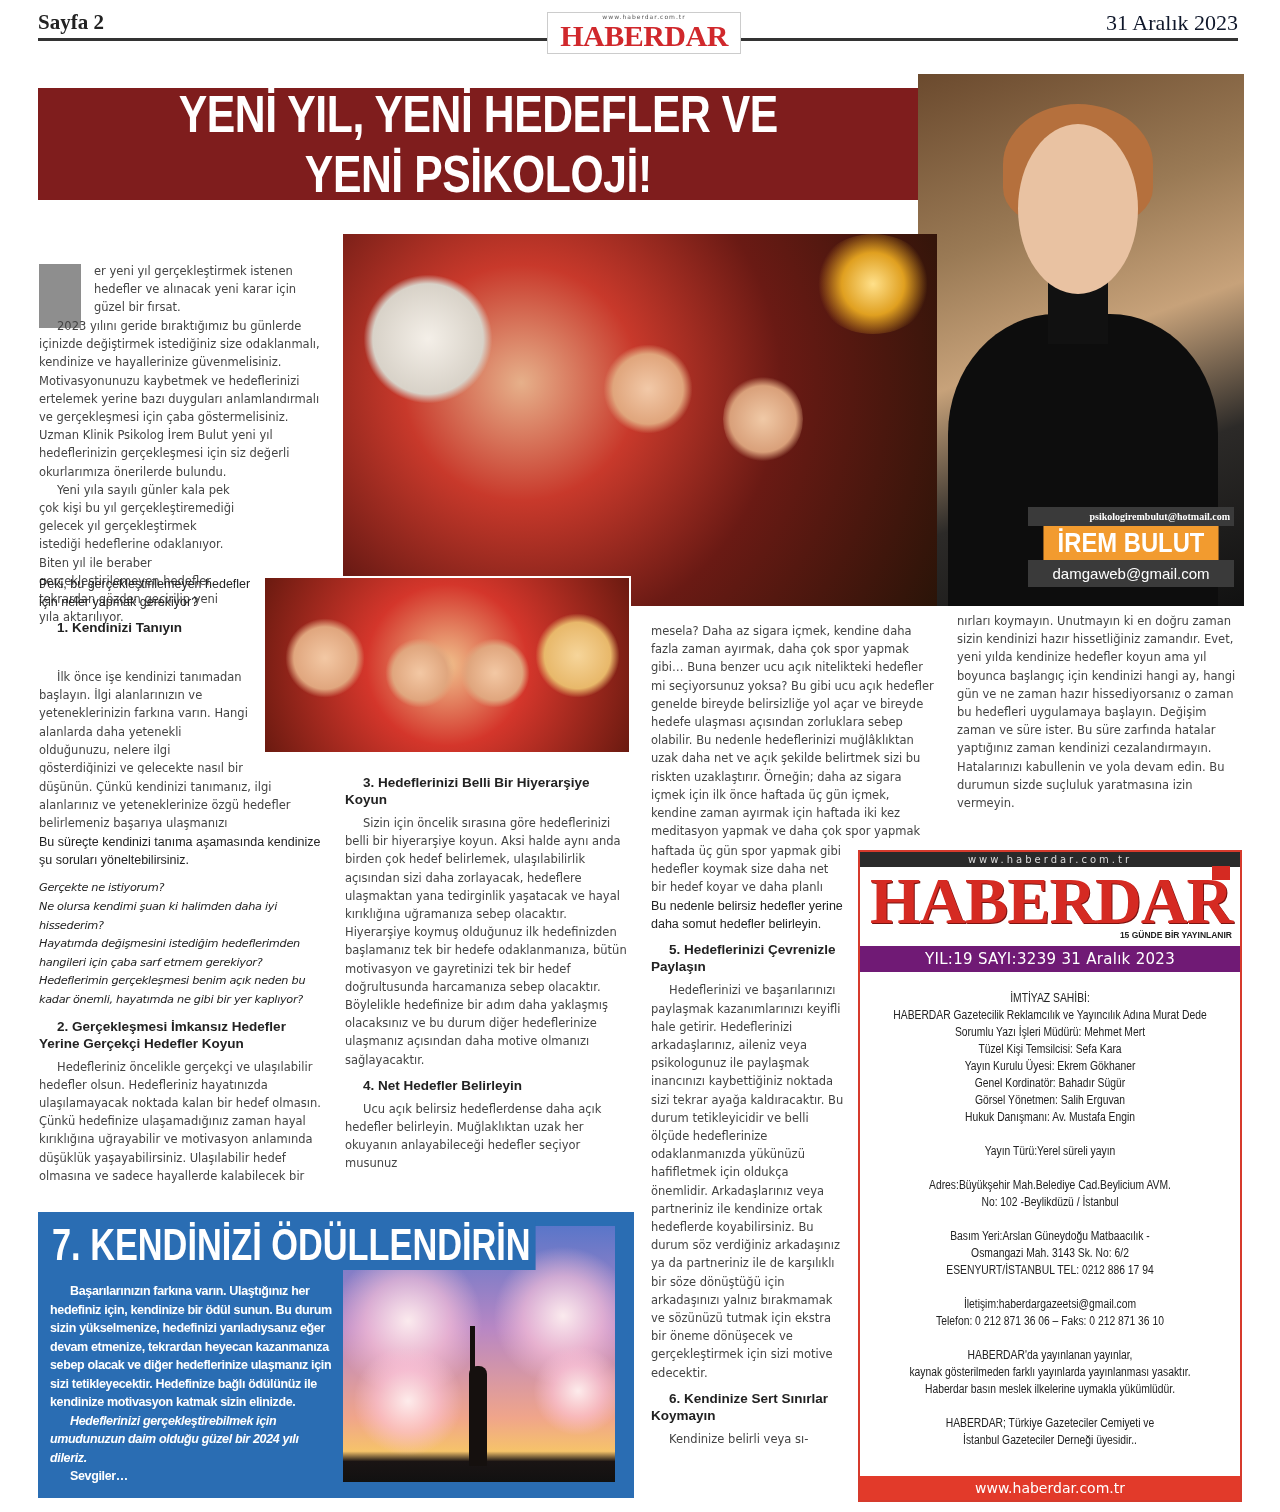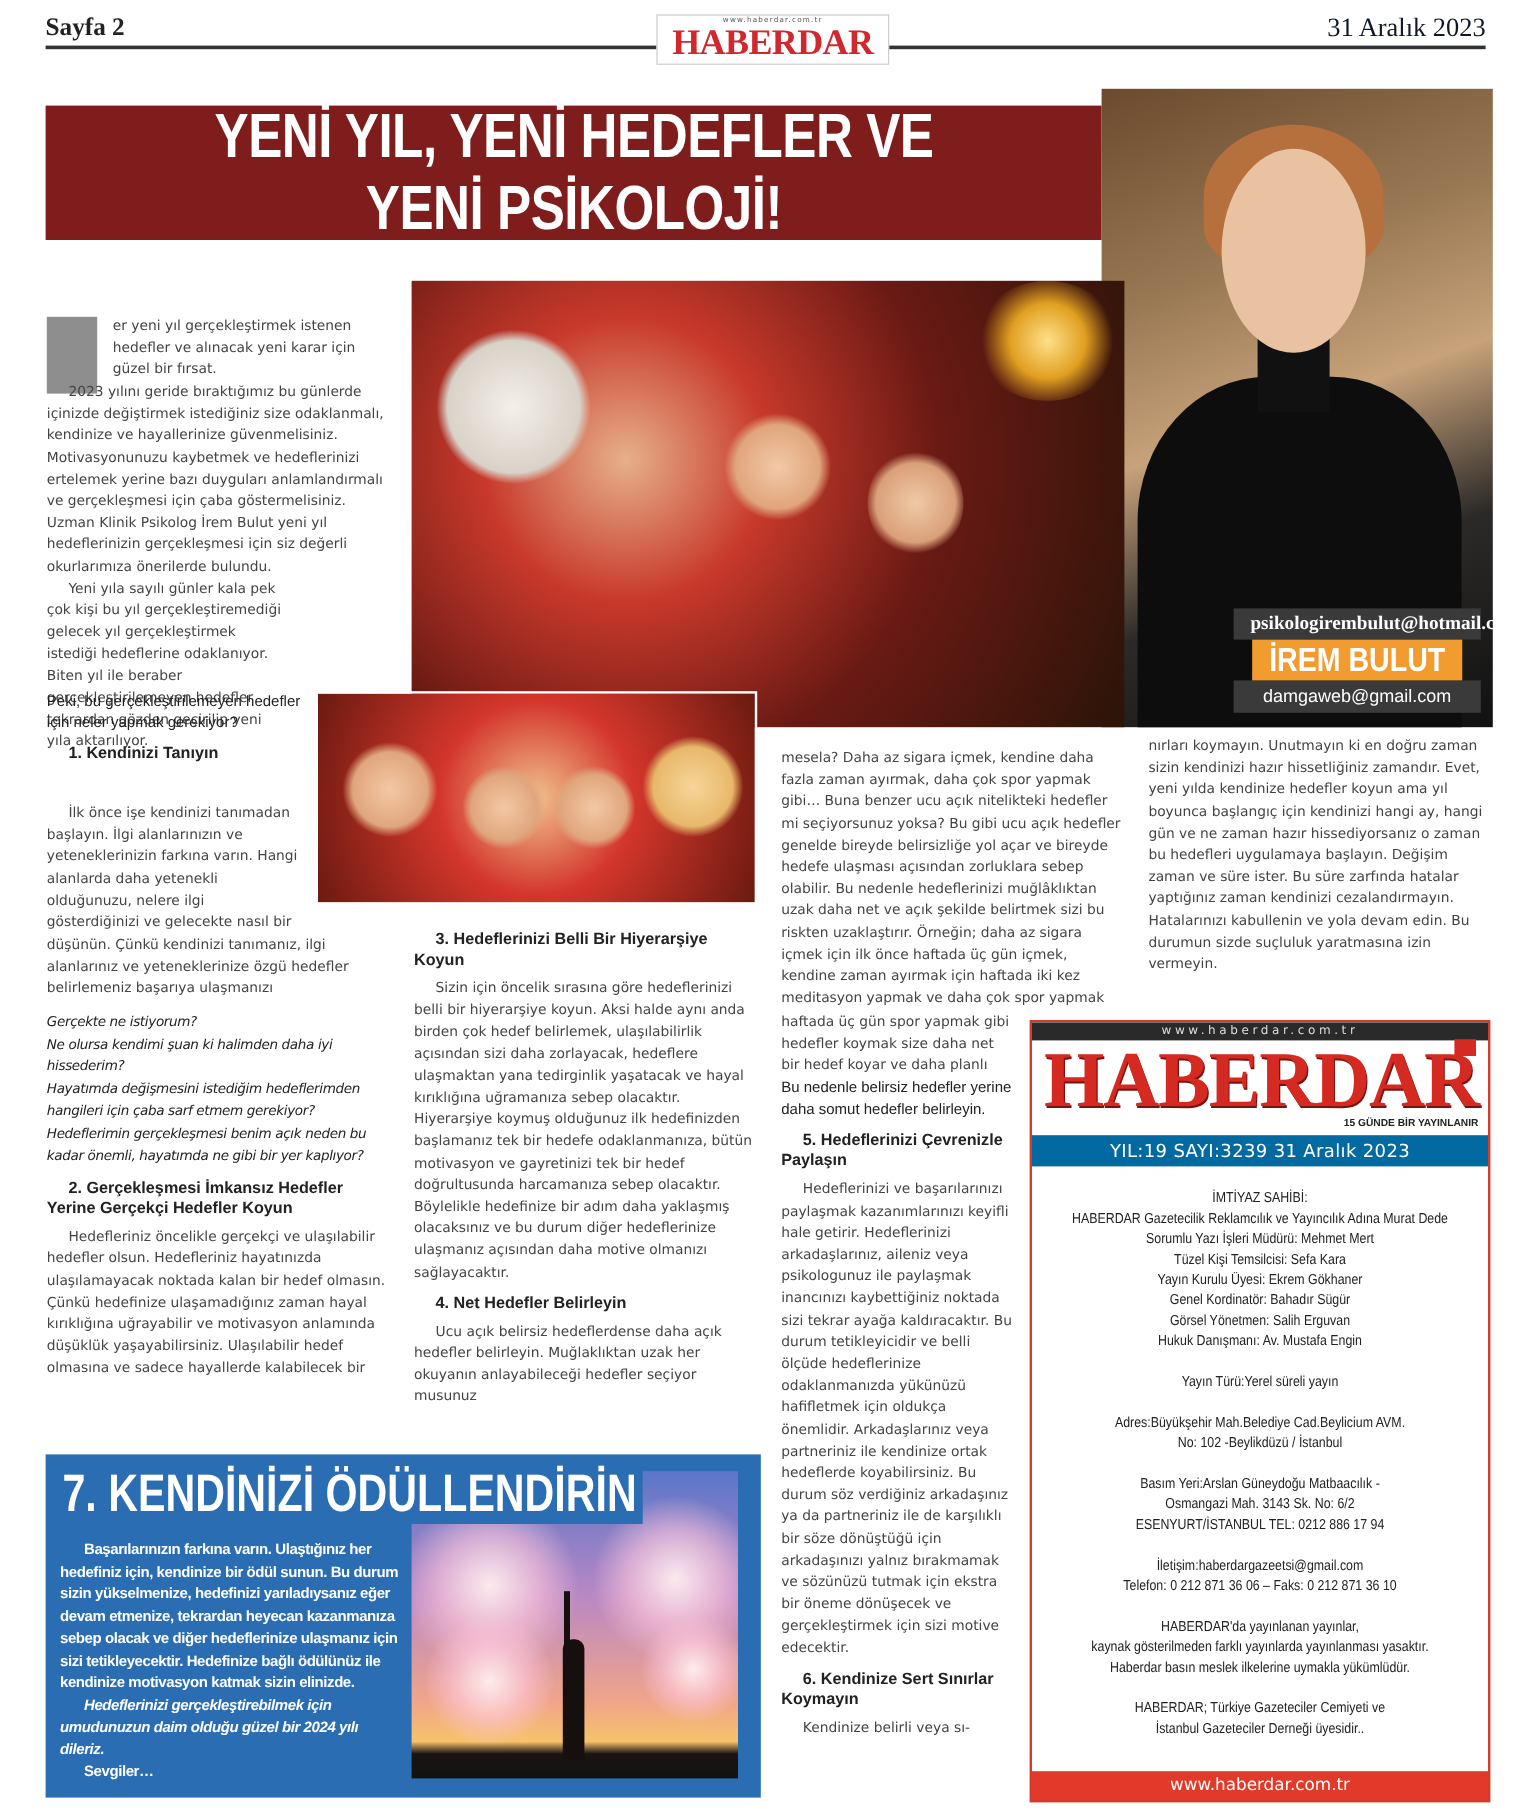--- a/index.html
+++ b/index.html
@@ -20,21 +20,21 @@
   .headline-box { left: 38px; top: 88px; width: 880px; height: 112px; background: #7f1d1d; display: flex; align-items: center; justify-content: center; }
   .headline { color: #fff; font-family: "Liberation Sans", sans-serif; font-weight: bold; font-size: 52px; line-height: 60px; text-align: center; transform: scaleX(0.82); letter-spacing: -0.5px; }
 
   
   .portrait { left: 918px; top: 74px; width: 326px; height: 532px; background: linear-gradient(160deg, #6b4a2e 0%, #9a7a55 30%, #c7a27a 50%, #2c2a28 72%, #111 100%); overflow: hidden; }
   .portrait .face { position: absolute; left: 100px; top: 50px; width: 120px; height: 170px; border-radius: 50%; background: #e9c2a2; }
   .portrait .hair { position: absolute; left: 85px; top: 30px; width: 150px; height: 120px; border-radius: 50% 50% 30% 30%; background: #b5703d; }
   .portrait .neck { position: absolute; left: 130px; top: 200px; width: 60px; height: 70px; background: #111; }
   .portrait .body { position: absolute; left: 30px; top: 240px; width: 270px; height: 300px; border-radius: 40% 40% 0 0; background: #0d0d0d; }
   .byline { left: 1028px; top: 507px; width: 206px; }
-  .byline-email1 { background: #3a3a3a; color: #fff; font-family: "Liberation Serif", serif; font-weight: bold; font-size: 16px; padding: 4px 14px; text-align: right; }
+  .byline-email1 { background: #3a3a3a; color: #fff; font-family: "Liberation Serif", serif; font-weight: bold; font-size: 10px; padding: 4px 4px; text-align: right; }
   .byline-name { background: #f29b2f; color: #fff; font-family: "Liberation Sans", sans-serif; font-weight: bold; font-size: 28px; text-align: center; line-height: 34px; transform: scaleX(0.85); }
   .byline-email2 { background: #3a3a3a; color: #fff; font-family: "Liberation Sans", sans-serif; font-size: 15px; padding: 5px 6px; text-align: center; }
 
   
   .photo-santa { left: 343px; top: 234px; width: 594px; height: 372px; background: radial-gradient(circle at 30% 40%, #e6b08a 0%, #c8392b 25%, #6a1a14 55%, #2a1408 100%); overflow: hidden; }
   .photo-santa .spot { position: absolute; border-radius: 50%; }
   .photo-family { left: 263px; top: 576px; width: 368px; height: 178px; background: radial-gradient(circle at 50% 50%, #f0c08c 0%, #d4362b 40%, #6a1a10 100%); border: 2px solid #fff; overflow: hidden; }
   .photo-fireworks { left: 343px; top: 1226px; width: 272px; height: 256px; background: linear-gradient(180deg, #5a76c9 0%, #b887c4 40%, #f0a58a 75%, #f6c36a 88%, #1a1414 92%, #111 100%); overflow: hidden; }
   .fw { position: absolute; border-radius: 50%; background: radial-gradient(circle, rgba(255,240,240,0.95) 0%, rgba(255,200,220,0.6) 40%, rgba(255,200,220,0) 70%); }
 
@@ -56,21 +56,21 @@
   .box7-text p { text-indent: 20px; }
   .box7-text p.it { font-style: italic; }
 
   
   .mast { left: 858px; top: 850px; width: 384px; height: 652px; border: 2px solid #d63a2c; background: #fff; }
   .mast-top { position: absolute; left: 0; top: 0; width: 100%; height: 95px; background: #fff; }
   .mast-url { position: absolute; left: 0; right: 0; top: 0; height: 15px; background: #2a2a2a; color: #ddd; font-size: 10px; letter-spacing: 3px; text-align: center; line-height: 15px; }
   .mast-logo { position: absolute; left: 10px; top: 14px; font-family: "Liberation Serif", serif; font-weight: bold; font-size: 66px; color: #d52a22; line-height: 70px; letter-spacing: -1px; transform-origin: left top; transform: scaleX(0.98); text-shadow: 1px 1px 0 #7a1210; }
   .mast-flag { position: absolute; right: 10px; top: 14px; width: 18px; height: 14px; background: #d52a22; }
   .mast-freq { position: absolute; right: 8px; top: 78px; font-family: "Liberation Sans", sans-serif; font-weight: bold; font-size: 8.5px; color: #222; }
-  .mast-bar { position: absolute; left: 0; right: 0; top: 94px; height: 26px; background: #0369a1; color: #fff; font-family: "DejaVu Sans", sans-serif; font-size: 15px; text-align: center; line-height: 26px; letter-spacing: 0.3px; }
+  .mast-bar { position: absolute; left: 0; right: 0; top: 94px; height: 26px; background: #701a75; color: #fff; font-family: "DejaVu Sans", sans-serif; font-size: 15px; text-align: center; line-height: 26px; letter-spacing: 0.3px; }
   .mast-body { position: absolute; left: 0; right: 0; top: 138px; text-align: center; font-family: "Liberation Sans", sans-serif; font-size: 12px; line-height: 17px; color: #222; transform: scaleX(0.86); }
   .mast-body .gap { height: 17px; }
   .mast-foot { position: absolute; left: 0; right: 0; bottom: 0; height: 24px; background: #e23a2a; color: #fff; font-family: "DejaVu Sans", sans-serif; font-size: 14px; text-align: center; line-height: 24px; }
 </style>
 </head>
 <body>
 
 <div class="abs page-no">Sayfa 2</div>
 <div class="abs header-rule"></div>
 <div class="abs header-logo">
@@ -121,20 +121,21 @@
 </div>
 <div class="col" style="left:39px; top:575px; width:220px;">
   <p class="noindent dark">Peki, bu gerçekleştirilemeyen hedefler için neler yapmak gerekiyor?</p>
   <div class="sub"><span class="ind">1. Kendinizi Tanıyın</span></div>
 </div>
 <div class="col" style="left:39px; top:668px; width:210px;">
   <p style="height:106px;overflow:hidden;">İlk önce işe kendinizi tanımadan başlayın. İlgi alanlarınızın ve yeteneklerinizin farkına varın. Hangi alanlarda daha yetenekli olduğunuzu, nelere ilgi gösterdiğinizi ve gelecekte nasıl bir hayat istediğinizi düşünün. Çünkü kendinizi tanımanız, ilgi alanlarınız ve yeteneklerinize özgü hedefler belirlemeniz başarıya ulaşmanızı kolaylaştıracaktır.</p>
 </div>
 <div class="col" style="left:39px; top:778px; width:282px;">
   <p class="noindent" style="height:55px;overflow:hidden;">düşünün. Çünkü kendinizi tanımanız, ilgi alanlarınız ve yeteneklerinize özgü hedefler belirlemeniz başarıya ulaşmanızı kolaylaştıracaktır.</p>
+  <p class="noindent dark">Bu süreçte kendinizi tanıma aşamasında kendinize şu soruları yöneltebilirsiniz.</p>
   <div style="height:10px"></div>
   <div class="q">Gerçekte ne istiyorum?</div>
   <div class="q">Ne olursa kendimi şuan ki halimden daha iyi hissederim?</div>
   <div class="q">Hayatımda değişmesini istediğim hedeflerimden hangileri için çaba sarf etmem gerekiyor?</div>
   <div class="q">Hedeflerimin gerçekleşmesi benim açık neden bu kadar önemli, hayatımda ne gibi bir yer kaplıyor?</div>
   <div class="sub"><span class="ind">2. Gerçekleşmesi İmkansız Hedefler Yerine Gerçekçi Hedefler Koyun</span></div>
   <p>Hedefleriniz öncelikle gerçekçi ve ulaşılabilir hedefler olsun. Hedefleriniz hayatınızda ulaşılamayacak noktada kalan bir hedef olmasın. Çünkü hedefinize ulaşamadığınız zaman hayal kırıklığına uğrayabilir ve motivasyon anlamında düşüklük yaşayabilirsiniz. Ulaşılabilir hedef olmasına ve sadece hayallerde kalabilecek bir</p>
 </div>
 
 <div class="col" style="left:345px; top:766px; width:286px;">

